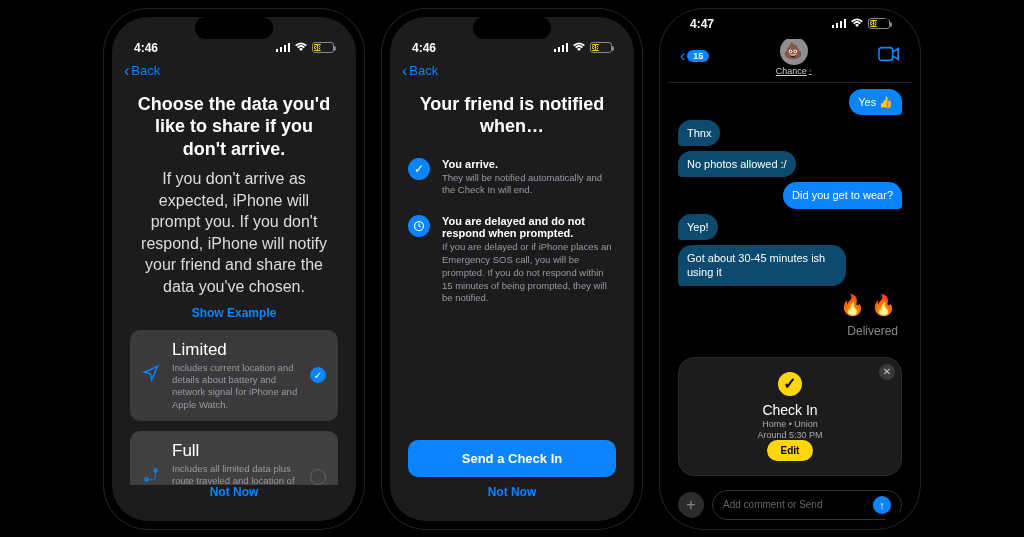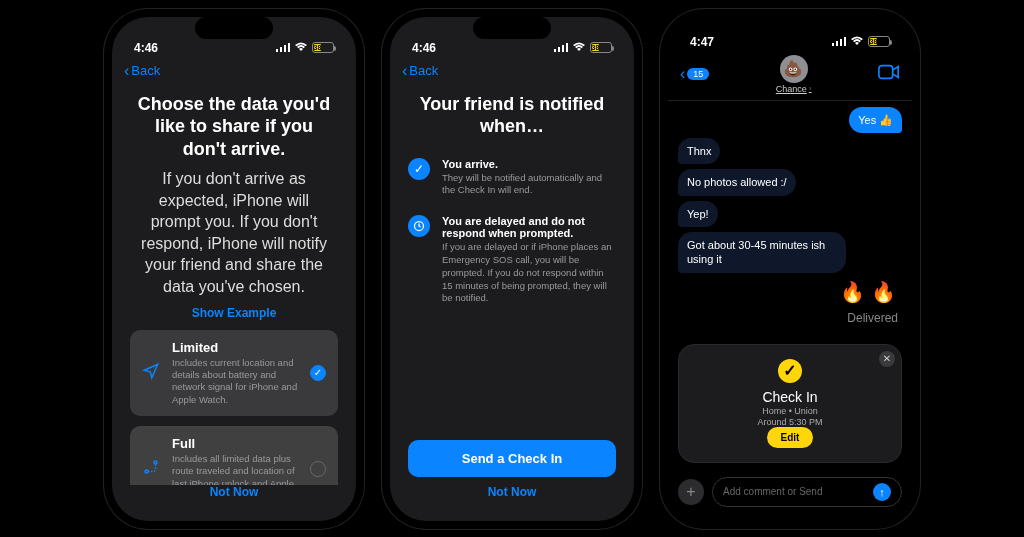--- a/index.html
+++ b/index.html
@@ -89,21 +89,21 @@
     color:#0a84ff; font-size:12px; font-weight:600;
     text-align:center; display:block; margin-bottom:10px;
   }
   .option {
     background:#404040; border-radius:10px; padding:10px 12px;
     display:flex; align-items:center; gap:10px; margin-bottom:10px;
   }
   .option.selected { background:#3a3a3c; }
   .opt-icon { width:20px; flex:0 0 20px; color:#0a84ff; }
   .opt-text { flex:1; }
-  .opt-title { font-size:13px; font-weight:700; margin-bottom:2px; }
+  .opt-title { font-size:17px; font-weight:400; margin-bottom:2px; }
   .opt-desc { font-size:9.5px; color:#9a9a9e; line-height:1.3; }
   .radio {
     width:16px; height:16px; border-radius:50%;
     border:1.5px solid #666; flex:0 0 16px;
   }
   .radio.checked {
     background:#0a84ff; border-color:#0a84ff;
     display:flex; align-items:center; justify-content:center;
     color:#fff; font-size:10px;
   }
@@ -135,28 +135,28 @@
   }
   .chat-header-center { display:flex; flex-direction:column; align-items:center; gap:1px; }
   .avatar {
     width:28px; height:28px; border-radius:50%;
     background:#8e8e93; display:flex; align-items:center; justify-content:center;
     font-size:16px;
   }
   .contact-name { font-size:9px; color:#ccc; display:flex; align-items:center; gap:2px;text-decoration:underline; }
   .header-badge {
     background:#0a84ff; color:#fff; border-radius:10px;
-    font-size:9px; font-weight:400; padding:1px 6px;
+    font-size:9px; font-weight:700; padding:1px 6px;
     display:inline-flex; align-items:center; gap:2px;text-align:center;
   }
   .facetime-icon { color:#0a84ff; }
   .messages { flex:1; padding:6px 10px; display:flex; flex-direction:column; gap:5px; font-size:11px; }
   .bubble { padding:6px 9px; border-radius:14px; max-width:75%; line-height:1.3; }
   .sent { background:#0a84ff; color:#fff; align-self:flex-end; border-bottom-right-radius:4px; }
-  .recv { background:#0f172a; color:#fff; align-self:flex-start; border-bottom-left-radius:4px; }
+  .recv { background:#0c4a6e; color:#fff; align-self:flex-start; border-bottom-left-radius:4px; }
   .reaction { align-self:flex-end; font-size:20px; margin:2px 6px; }
   .delivered { align-self:flex-end; font-size:12px; color:#888; margin-right:4px; }
   .checkin-card {
     margin:8px 10px; background:#1c1c1e; border-radius:16px;
     padding:14px; position:relative; text-align:center;
     border:1px solid #2a2a2c;
   }
   .checkin-badge {
     width:24px; height:24px; background:#ffd60a; border-radius:50%;
     display:inline-flex; align-items:center; justify-content:center;
@@ -360,20 +360,21 @@
             <rect x="1" y="1" width="15" height="14" rx="3"></rect>
             <path d="M16 6 L22 2 V14 L16 10"></path>
           </svg>
       </span>
     </div>
 
     <div class="messages">
       <div class="bubble sent">Yes 👍</div>
       <div class="bubble recv">Thnx</div>
       <div class="bubble recv">No photos allowed :/</div>
+      <div class="bubble sent">Did you get to wear?</div>
       <div class="bubble recv">Yep!</div>
       <div class="bubble recv">Got about 30-45 minutes ish using it</div>
       <div class="reaction">🔥 🔥</div>
       <div class="delivered">Delivered</div>
       <div class="spacer"></div>
     </div>
 
     <div class="checkin-card">
       <span class="close-x">✕</span>
       <div class="checkin-badge">✓</div>

